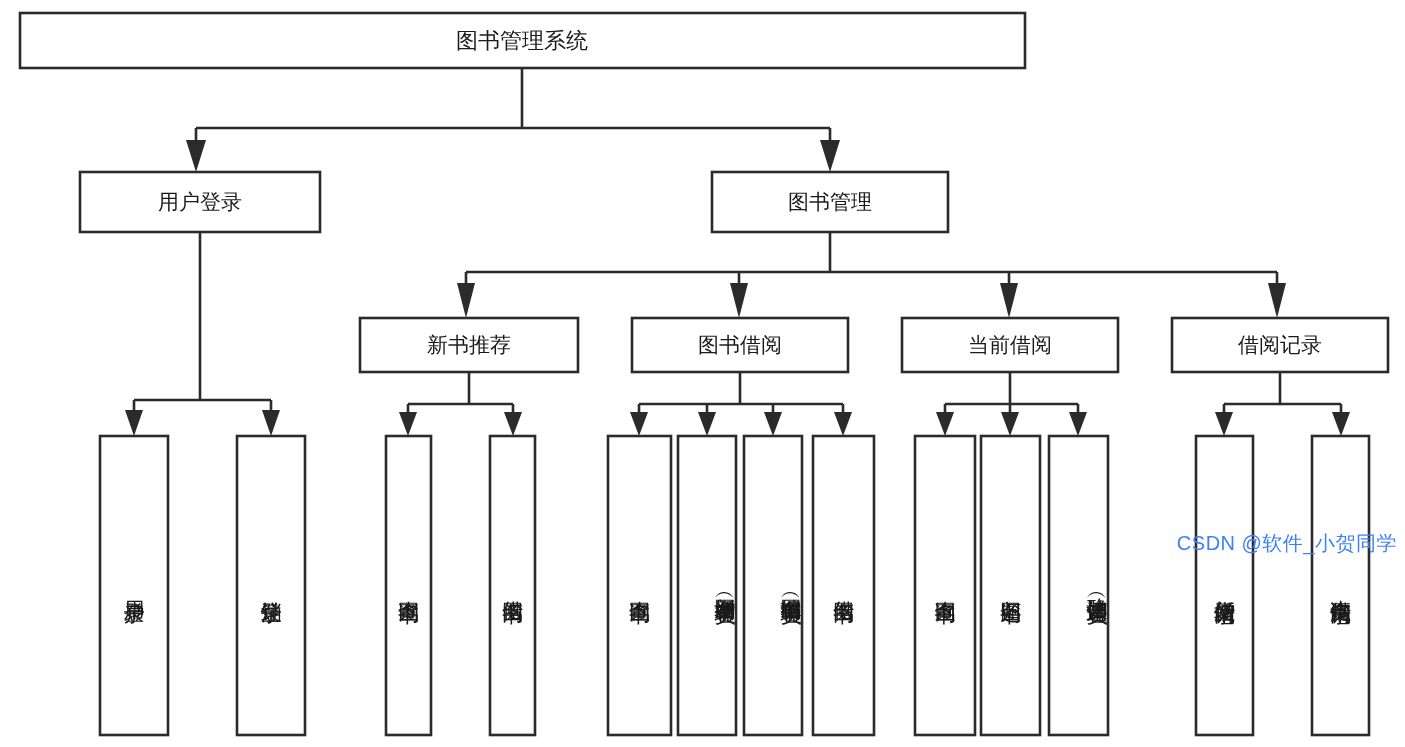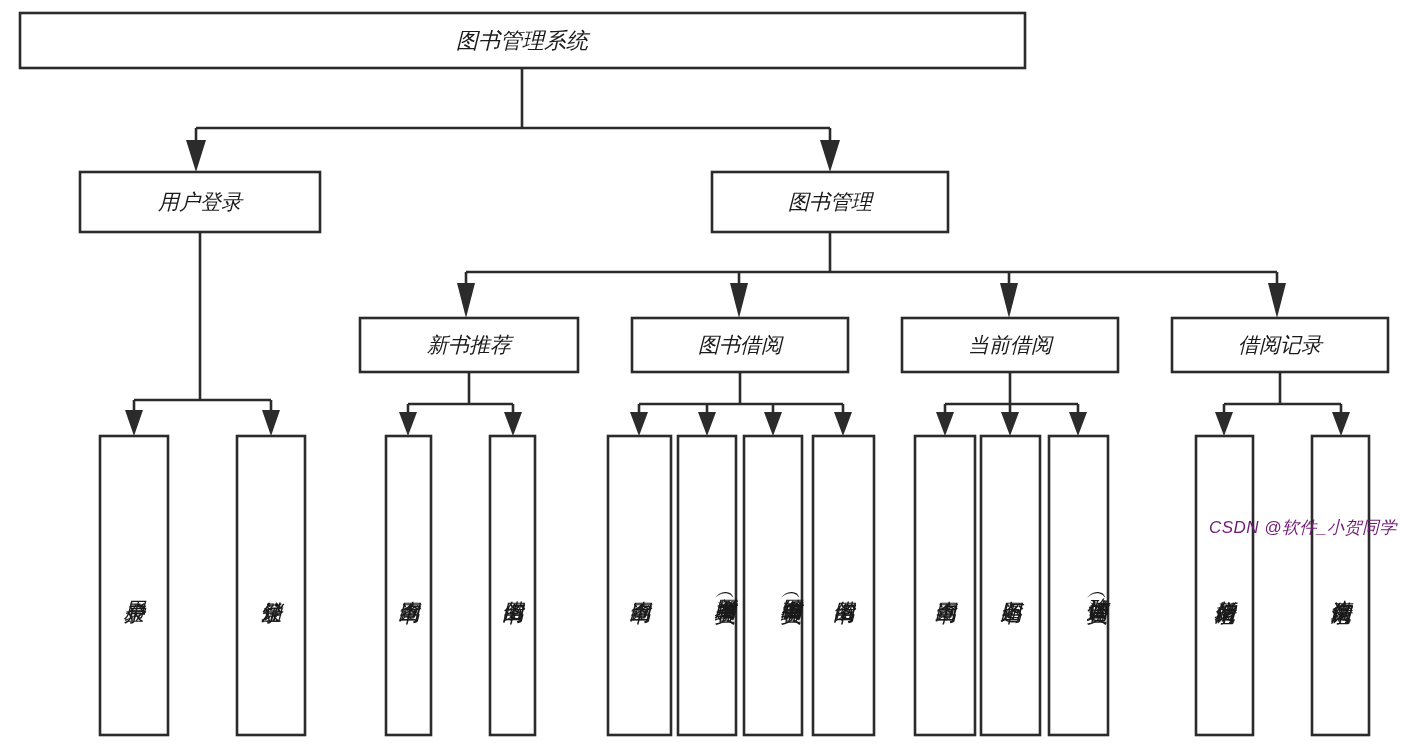--- a/index.html
+++ b/index.html
@@ -11,21 +11,20 @@
     width: 1405px;
     height: 747px;
     font-family: "Liberation Sans", sans-serif;
     overflow: hidden;
   }
   #diagram-root {
     position: relative;
     width: 1405px;
     height: 557px;
     background: #ffffff;
-    font-style: italic;
   }
   svg#tree-svg {
     position: absolute;
     top: 0;
     left: 0;
     width: 1405px;
     height: 747px;
   }
   .node-box {
     fill: #ffffff;
@@ -67,24 +66,24 @@
     letter-spacing: 1px;
     white-space: nowrap;
     display: flex;
     align-items: center;
     justify-content: center;
     pointer-events: none;
   }
   #watermark {
     position: absolute;
     right: 8px;
-    bottom: 18px;
-    font-family: "Liberation Sans", sans-serif;
-    font-size: 17px;
-    color: #701a75;
+    bottom: 0;
+    font-family: "Liberation Sans", sans-serif;
+    font-size: 20px;
+    color: #3b82f6;
     letter-spacing: 0.5px;
     white-space: nowrap;
   }
 </style>
 </head>
 <body>
 
 <div id="diagram-root">
 
   <svg id="tree-svg" viewBox="0 0 1405 747">

